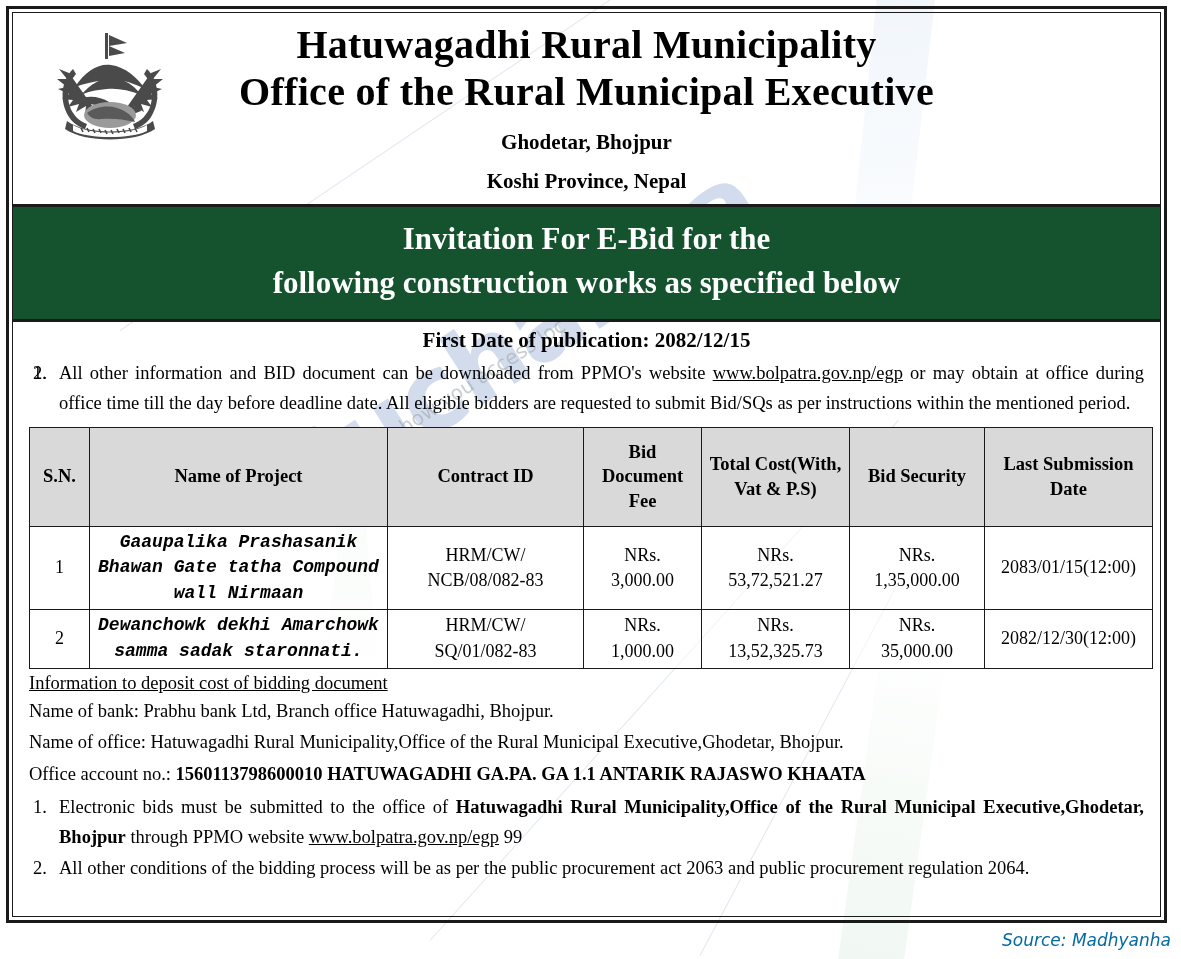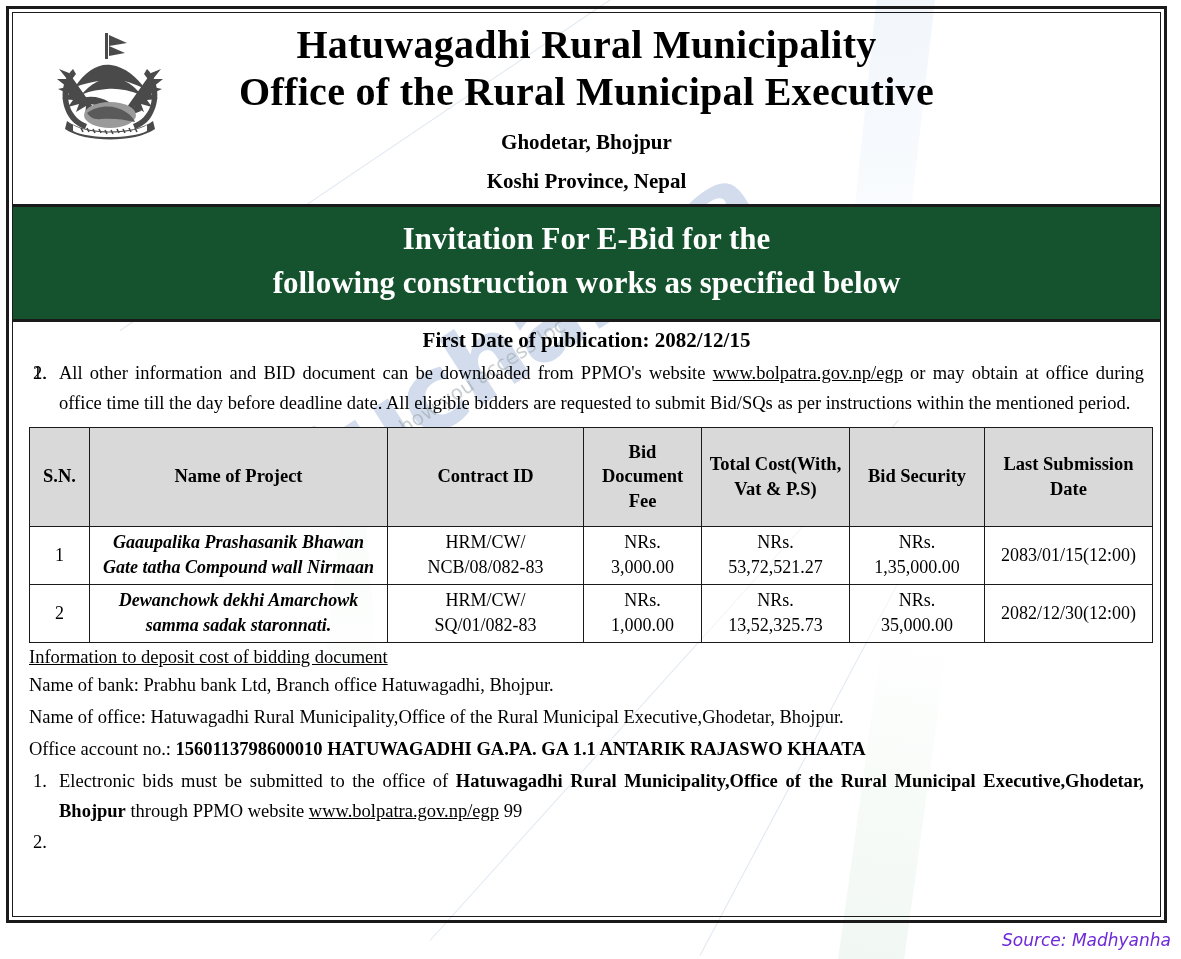--- a/index.html
+++ b/index.html
@@ -206,20 +206,21 @@
     font-size: 18.5px;
   }
   #bid-table tbody td {
     line-height: 1.42;
   }
   td.proj-name {
     font-style: italic;
     font-weight: 700;
     font-size: 18.5px;
     line-height: 1.5;
+    font-family: Liberation Mono, monospace;
   }
   .cw-sn    { width: 60px; }
   .cw-name  { width: 298px; }
   .cw-cid   { width: 196px; }
   .cw-fee   { width: 118px; }
   .cw-total { width: 148px; }
   .cw-sec   { width: 135px; }
   .cw-date  { width: 168px; }
 
   
@@ -237,21 +238,21 @@
   #final-list { margin-top: 2px; }
 
   
   #source-note {
     position: absolute;
     right: 10px;
     top: 930px;
     font-family: "DejaVu Sans", sans-serif;
     font-style: italic;
     font-size: 17px;
-    color: #6d28d9;
+    color: #0369a1;
     z-index: 2;
   }
 </style>
 </head>
 <body>
 
 <div id="watermark-layer">
   <div class="wm-swoosh wm-s1"></div>
   <div class="wm-swoosh wm-s2"></div>
   <div class="wm-swoosh wm-s3"></div>
@@ -390,20 +391,21 @@
       <div class="bank-line">Name of office: Hatuwagadhi Rural Municipality,Office of the Rural Municipal Executive,Ghodetar, Bhojpur.</div>
       <div class="bank-line"><span>Office account no.: </span><span class="bold">1560113798600010 HATUWAGADHI GA.PA. GA 1.1 ANTARIK RAJASWO KHAATA</span></div>
 
       <ol class="doc-list" id="final-list">
         <li>
           <span class="li-num">1.</span>
           <span>Electronic bids must be submitted to the office of </span><span class="bold">Hatuwagadhi Rural Municipality,Office of the Rural Municipal Executive,Ghodetar, Bhojpur</span><span> through PPMO website </span><span class="u-link">www.bolpatra.gov.np/egp</span><span> 99</span>
         </li>
         <li>
           <span class="li-num">2.</span>
+          <span>All other conditions of the bidding process will be as per the public procurement act 2063 and public procurement regulation 2064.</span>
         </li>
       </ol>
 
     </div>
   </div>
 </div>
 
 <div id="source-note">Source: Madhyanha</div>
 
 </body></html>

